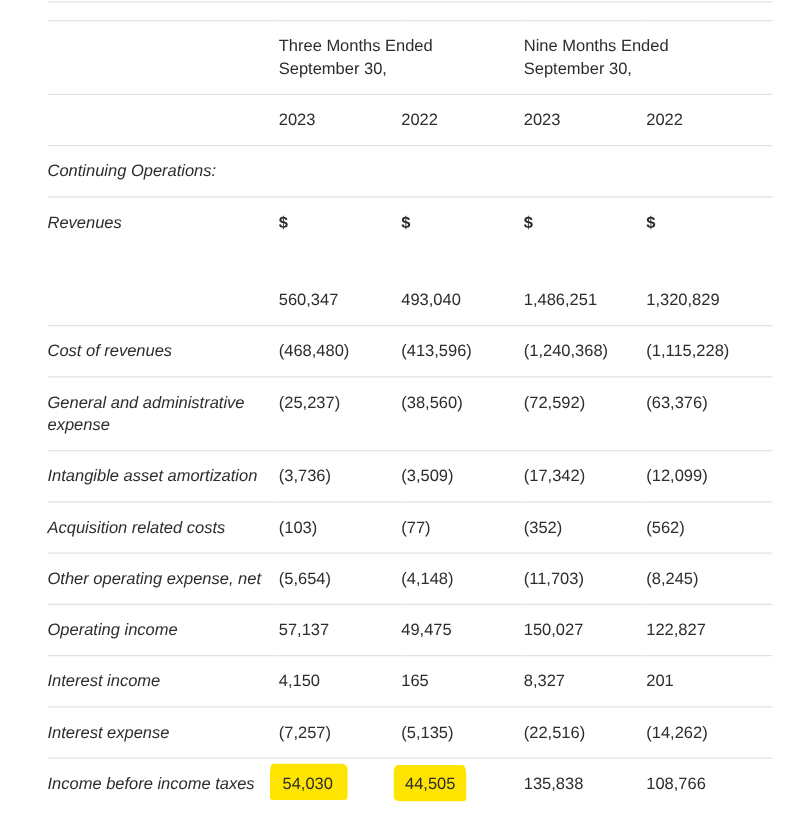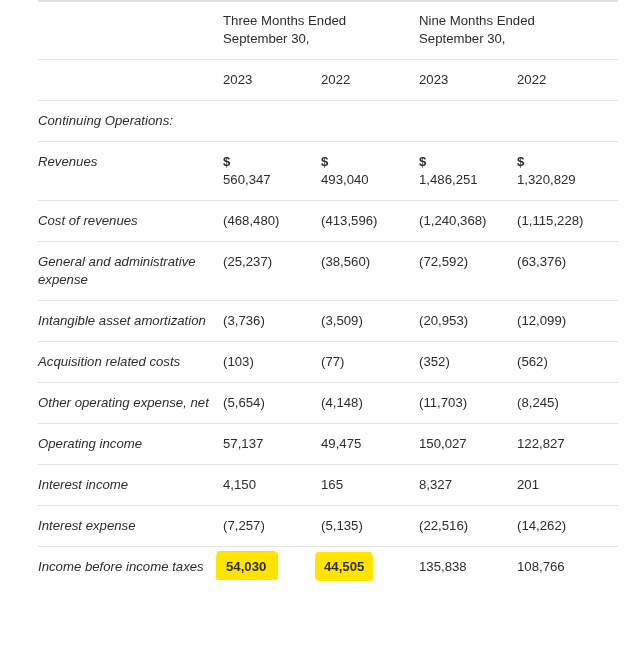--- a/index.html
+++ b/index.html
@@ -20,21 +20,21 @@
     position: relative;
     width: 640px;
     height: 655px;
     background: #fff;
     box-sizing: border-box;
   }
 
   table.fin {
     position: absolute;
     left: 38px;
-    top: 0px;
+    top: 16px;
     width: 580px;
     border-collapse: collapse;
     table-layout: fixed;
     font-size: 13.2px;
     line-height: 18px;
   }
 
   table.fin col.c-label { width: 185px; }
   table.fin col.c-num   { width: 98px; }
   table.fin col.c-num-w { width: 101px; }
@@ -62,29 +62,29 @@
   .dollar-cell {
     white-space: normal;
   }
   .dollar-cell .sym {
     display: block;
     font-weight: bold;
     letter-spacing: 0;
   }
   .dollar-cell .val {
     display: block;
+    margin-top: 44px;
   }
 
   
   .hl {
     position: relative;
     display: inline-block;
     padding: 0 3px;
     z-index: 0;
-    font-weight: bold;
   }
   .hl::before {
     content: "";
     position: absolute;
     left: -7px;
     right: -9px;
     top: -7px;
     bottom: -4px;
     background: #ffe400;
     z-index: -1;
@@ -180,21 +180,21 @@
           <td class="rowlabel">General and administrative expense</td>
           <td class="num"><span>(25,237)</span></td>
           <td class="num"><span>(38,560)</span></td>
           <td class="num"><span>(72,592)</span></td>
           <td class="num"><span>(63,376)</span></td>
         </tr>
         <tr>
           <td class="rowlabel">Intangible asset amortization</td>
           <td class="num"><span>(3,736)</span></td>
           <td class="num"><span>(3,509)</span></td>
-          <td class="num"><span>(20,953)</span></td>
+          <td class="num"><span>(17,342)</span></td>
           <td class="num"><span>(12,099)</span></td>
         </tr>
         <tr>
           <td class="rowlabel">Acquisition related costs</td>
           <td class="num"><span>(103)</span></td>
           <td class="num"><span>(77)</span></td>
           <td class="num"><span>(352)</span></td>
           <td class="num"><span>(562)</span></td>
         </tr>
         <tr>

